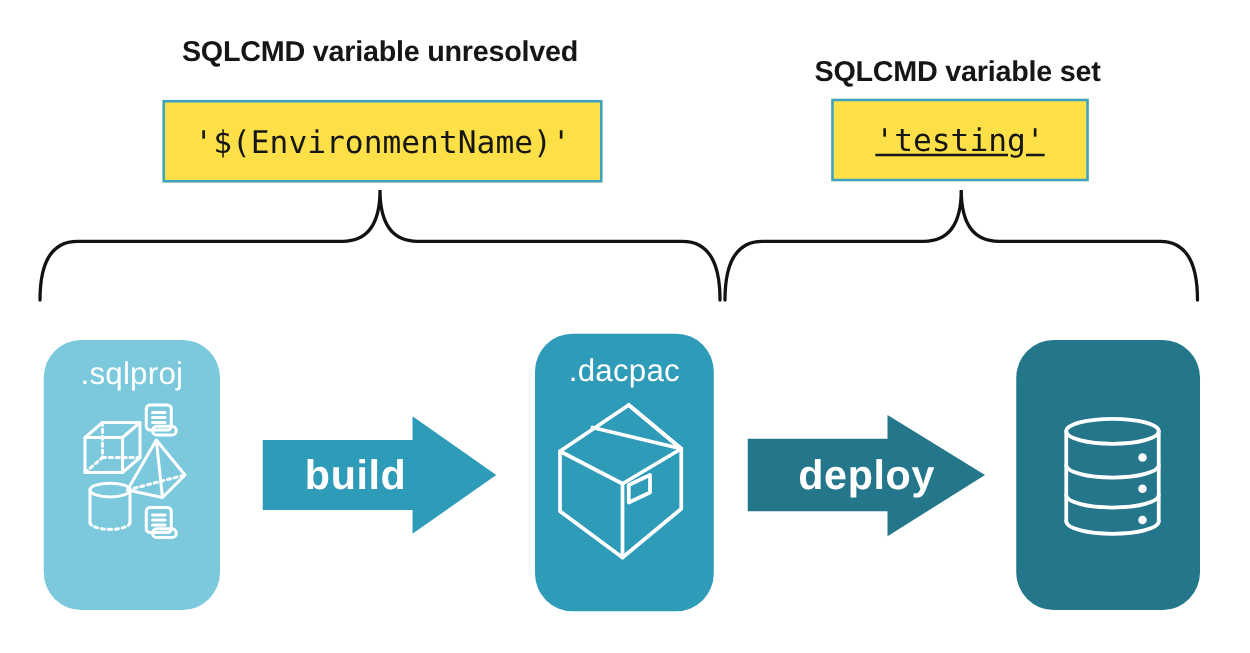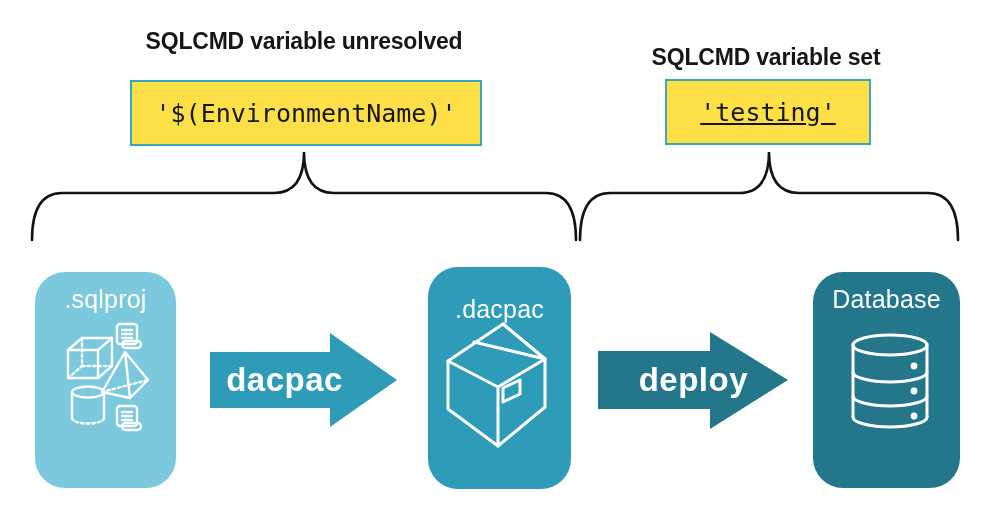--- a/index.html
+++ b/index.html
@@ -90,43 +90,42 @@
       <rect class="wire-thin" x="82" y="134" width="20" height="20" rx="3"></rect>
       <rect class="wire-thin" x="87" y="151" width="19" height="7" rx="3.5"></rect>
       <path class="wire-thin" d="M87,140 H97 M87,144 H97 M87,148 H97"></path>
     </g>
   </svg>
 </div>
 
 <svg class="abs" style="left:210px;top:333px;" width="188" height="94" viewBox="0 0 188 94">
   <polygon points="0,19 120,19 120,0 187,47 120,94 120,75 0,75" style="fill:var(--teal);"></polygon>
 </svg>
-<div class="abs arrow-label" style="left:212px;top:361px;width:145px;">dacpac</div>
+<div class="abs arrow-label" style="left:212px;top:361px;width:145px;">build</div>
 
 <div class="abs node" style="left:428px;top:267px;width:143px;height:222px;background:var(--teal);">
-  <div class="node-label abs" style="top:16px;left:0;margin-top:12px;">.dacpac</div>
+  <div class="node-label abs" style="top:16px;left:0;">.dacpac</div>
   <svg class="abs" style="left:0;top:0;" width="143" height="222" viewBox="0 0 143 222">
     <g style="stroke-width:3.4">
       <polygon class="wire" points="75,57 20,94 20,142 70,179 117,140 117,92"></polygon>
       <path class="wire" d="M20,94 L70,120 L117,92"></path>
       <path class="wire" d="M70,120 V179"></path>
       <path class="wire" d="M75,57 L117,92"></path>
       <path class="wire" d="M46,75 L117,92"></path>
       <polygon class="wire" points="75,121 92,113 92,127 75,135"></polygon>
     </g>
   </svg>
 </div>
 
 <svg class="abs" style="left:598px;top:332px;" width="190" height="97" viewBox="0 0 190 97">
   <polygon points="0,19 112,19 112,0 190,48 112,97 112,77 0,77" style="fill:var(--darkteal);"></polygon>
 </svg>
 <div class="abs arrow-label" style="left:600px;top:361px;width:148px;text-align:right;">deploy</div>
 
 <div class="abs node" style="left:813px;top:272px;width:147px;height:216px;background:var(--darkteal);">
-  <div class="node-label abs" style="top:13px;left:0;">Database</div>
   <svg class="abs" style="left:0;top:0;" width="147" height="216" viewBox="0 0 147 216">
     <ellipse class="wire" cx="77" cy="73" rx="37" ry="10"></ellipse>
     <path class="wire" d="M40,73 V145 M114,73 V145"></path>
     <path class="wire" d="M40,100 A37,10 0 0 0 114,100"></path>
     <path class="wire" d="M40,124 A37,10 0 0 0 114,124"></path>
     <path class="wire" d="M40,145 A37,10 0 0 0 114,145"></path>
     <circle cx="101" cy="94" r="3.4" fill="#fff"></circle>
     <circle cx="101" cy="119" r="3.4" fill="#fff"></circle>
     <circle cx="101" cy="144" r="3.4" fill="#fff"></circle>
   </svg>

